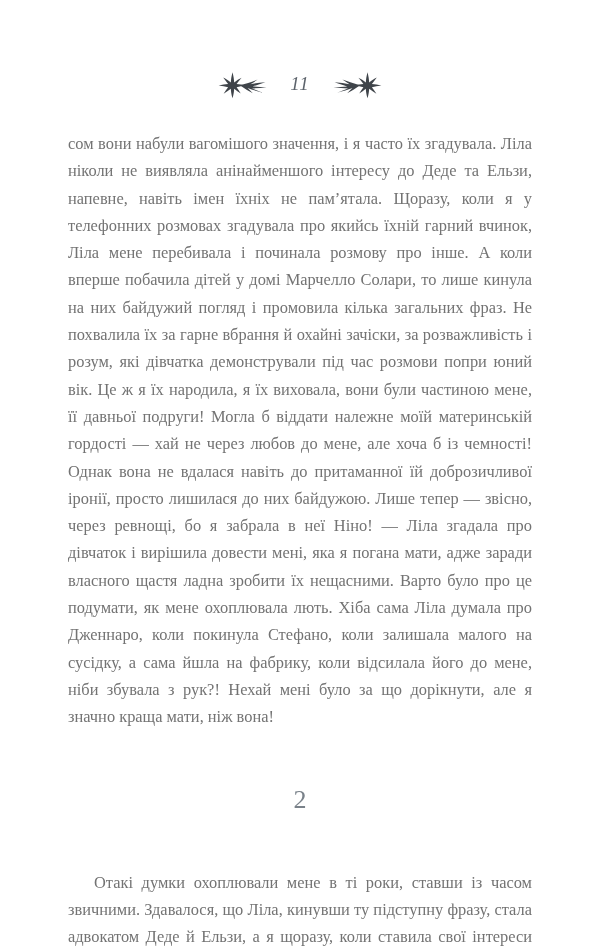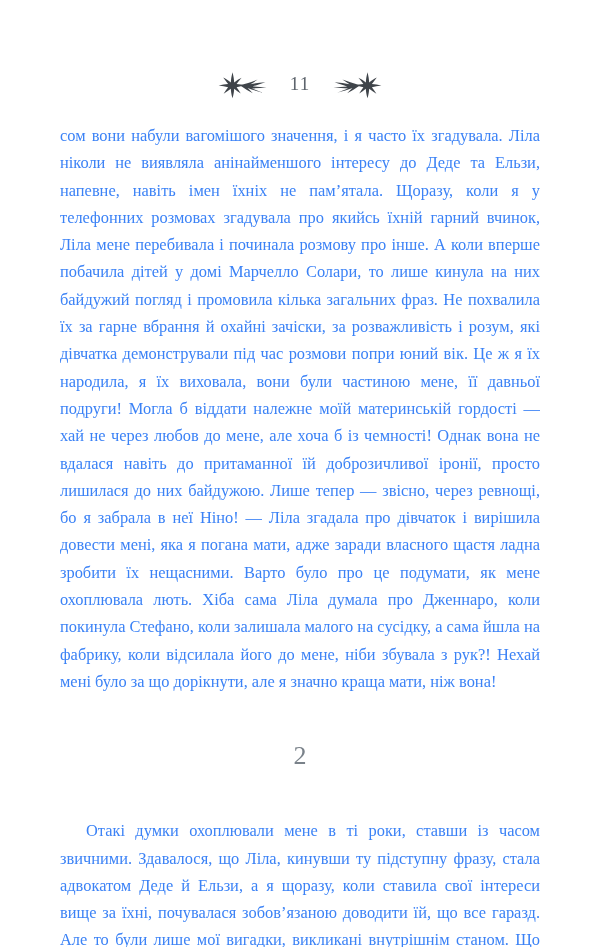--- a/index.html
+++ b/index.html
@@ -28,20 +28,21 @@
   .running-head {
     position: absolute;
     top: 64px;
     left: 0;
     width: 600px;
     height: 40px;
     display: flex;
     align-items: center;
     justify-content: center;
     gap: 16px;
+    font-style: italic;
   }
   .ornament {
     display: block;
     width: 58px;
     height: 30px;
     color: #3f444a;
     flex: 0 0 auto;
   }
   .ornament svg { display: block; width: 58px; height: 30px; }
   .ornament-right svg { transform: scaleX(-1); transform-origin: center; }
@@ -58,26 +59,26 @@
 
   
   .textblock {
     position: absolute;
     left: 56px;
     top: 118px;
     width: 488px;
   }
 
   p.para {
-    margin: 4px;
+    margin: 12px;
     text-align: justify;
     text-justify: inter-word;
     font-size: 16.4px;
     line-height: 27.3px;
-    color: #3b82f6;
+    color: #737373;
     hyphens: manual;
     -webkit-hyphens: manual;
   }
   p.para.indent {
     text-indent: 26px;
   }
 
   
   .section-number {
     margin: 0;

